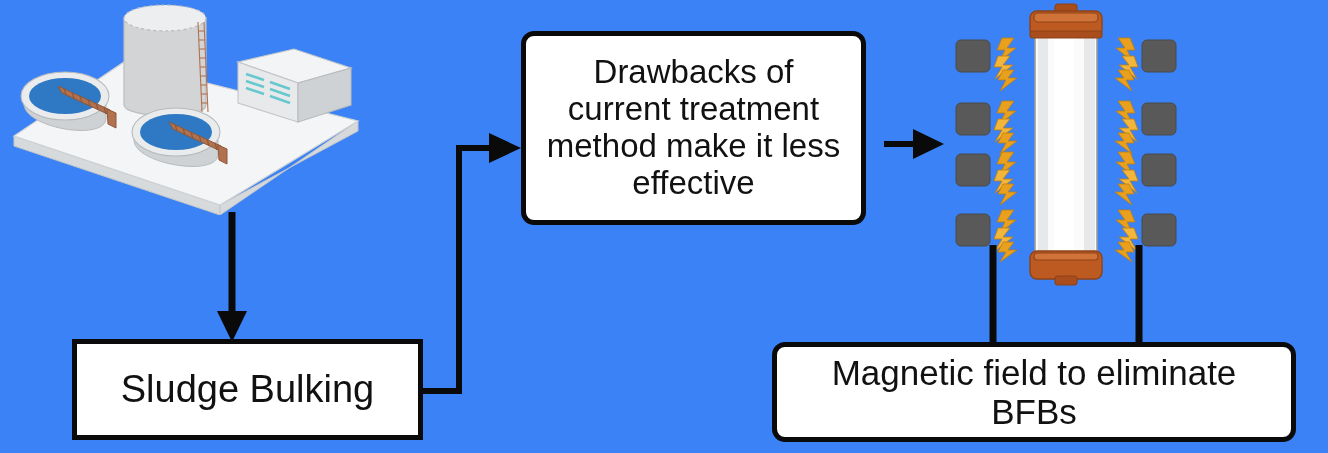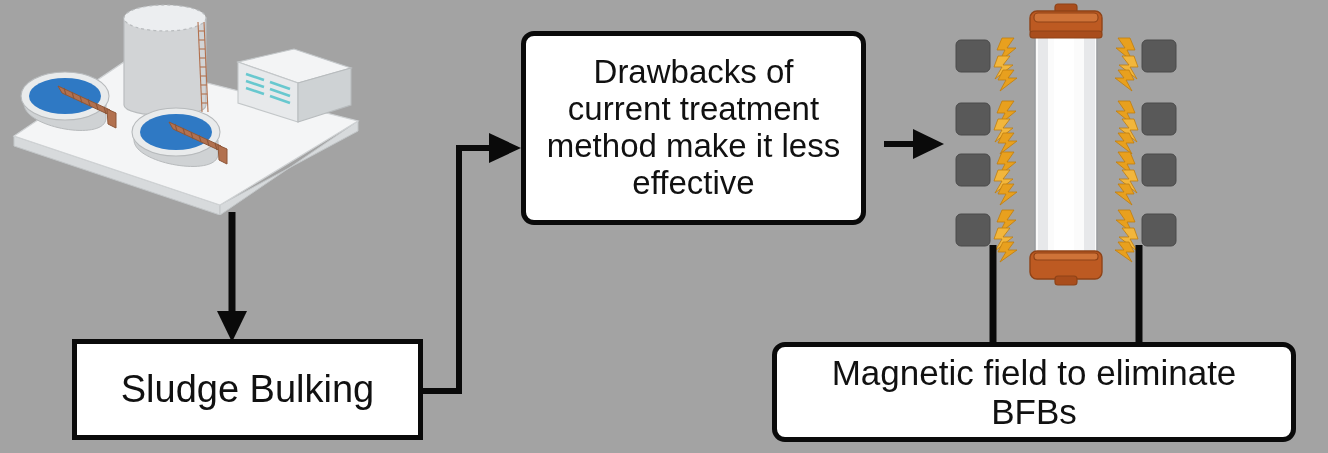--- a/index.html
+++ b/index.html
@@ -1,18 +1,18 @@
 <!DOCTYPE html>
 <html><head>
 <meta charset="utf-8">
 <style>
   html,body{margin:0;padding:0;background:#ffffff;}
   body{width:1328px;height:453px;overflow:hidden;
        font-family:"Liberation Sans","DejaVu Sans",sans-serif;}
-  #stage{position:relative;width:1328px;height:453px;background:#a3a3a3;}
+  #stage{position:relative;width:1328px;height:453px;background:#3b82f6;}
 
   .node{position:absolute;box-sizing:border-box;background:#fff;
         border:5px solid #0a0a0a;display:flex;align-items:center;
         justify-content:center;text-align:center;color:#111;
         line-height:1.12;}
   .node.rounded{border-radius:13px;}
 
   #box-drawbacks{left:521px;top:31px;width:345px;height:194px;
                  font-size:33px;padding:4px 14px;}
   #box-sludge{left:72px;top:339px;width:351px;height:101px;font-size:38px;}

